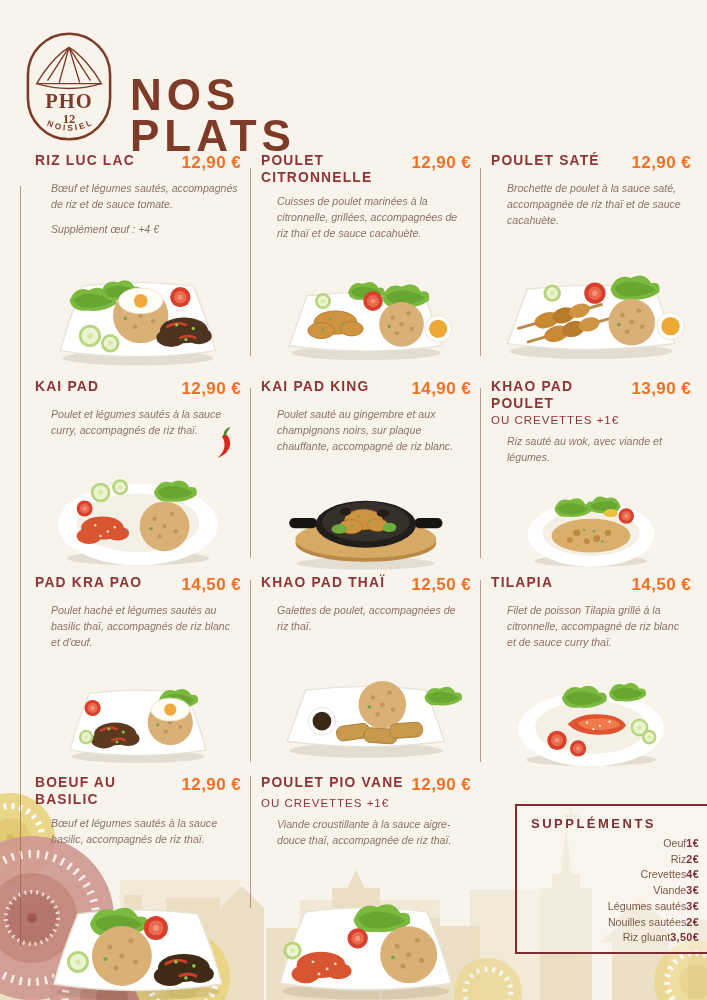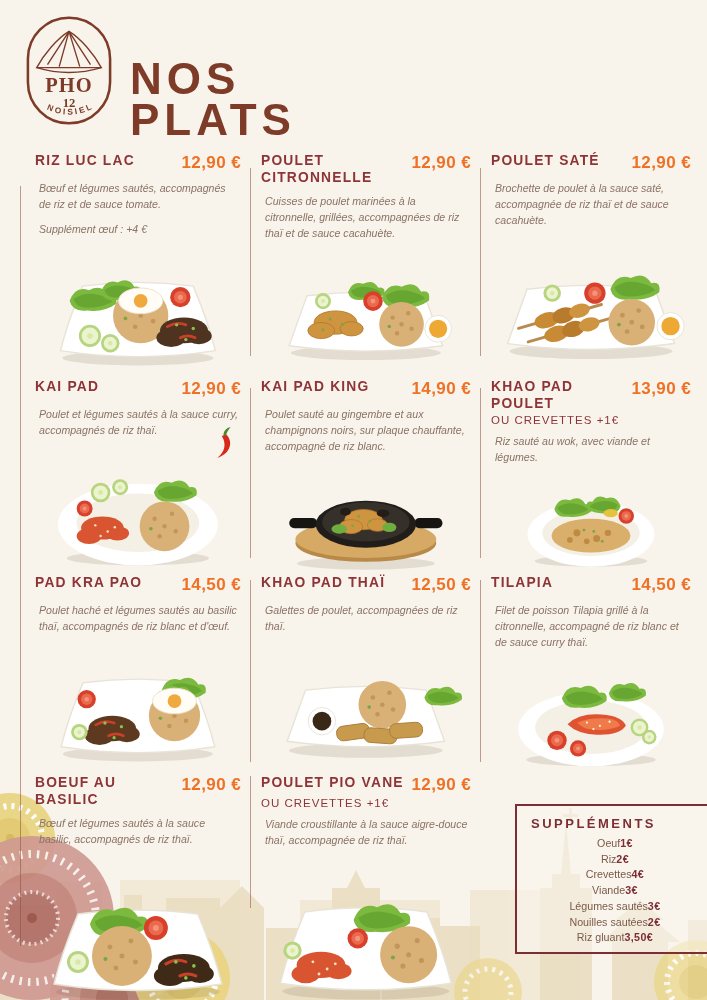--- a/index.html
+++ b/index.html
@@ -3,49 +3,49 @@
 <meta charset="utf-8">
 <style>
   html,body{margin:0;padding:0;}
   body{background:#d8d4c8;font-family:"Liberation Sans",sans-serif;}
   .page{position:relative;width:707px;height:1000px;margin:0 auto;background:#f8f4ec;overflow:hidden;}
 
   
   .decor{position:absolute;left:0;bottom:0;width:707px;height:270px;z-index:0;pointer-events:none;}
 
   
-  .header{position:absolute;left:0;top:0;width:707px;height:150px;z-index:2;}
+  .header{position:absolute;left:0;top:16px;width:707px;height:150px;z-index:2;}
   .logo{position:absolute;left:24px;top:13px;width:90px;height:115px;}
   .page-title{position:absolute;left:130px;top:30px;color:#7d3b28;font-weight:700;
               font-size:44px;line-height:0.93;letter-spacing:5px;}
 
   
   .menu-grid{position:absolute;left:35px;top:152px;width:656px;z-index:2;
              display:grid;grid-template-columns:206px 210px 200px;
              grid-template-rows:226px 196px 200px 240px;column-gap:20px;}
   .card{position:relative;display:flex;flex-direction:column;min-height:0;}
   .card-head{display:flex;justify-content:space-between;align-items:flex-start;gap:6px;}
   .dish-name{margin:0;font-size:13.8px;font-weight:700;color:#8e3437;letter-spacing:1.2px;line-height:1.25;}
   .price{font-size:17px;font-weight:700;color:#ee7125;letter-spacing:.4px;white-space:nowrap;padding-top:1px;}
   .dish-sub{font-size:11.5px;font-weight:400;color:#8e3437;letter-spacing:1px;margin-top:2px;}
-  .desc{margin:8px 2px 0 4px;font-size:10.6px;font-style:italic;color:#8b7365;line-height:1.5;}
+  .desc{margin:8px 2px 0 16px;font-size:10.6px;font-style:italic;color:#8b7365;line-height:1.5;}
   .note{margin-top:9px;}
   .chili{position:absolute;right:6px;top:46px;width:23px;height:38px;}
   .chili svg{width:100%;height:100%;}
   .photo{flex:1;min-height:0;display:flex;align-items:flex-end;justify-content:center;margin-top:2px;}
   .photo svg{width:97%;max-height:100%;}
 
   
   .vline{position:absolute;width:1px;background:rgba(140,80,60,.55);z-index:1;}
 
   
   .supplements{margin-top:30px;height:150px;box-sizing:border-box;border:2px solid #7d2e35;
                background:rgba(250,246,238,.55);padding:10px 14px;align-self:start;width:100%;margin-left:24px;}
   .supp-title{margin:0 0 5px 0;font-size:13px;font-weight:700;color:#7d2e35;letter-spacing:2.5px;}
-  .srow{display:flex;justify-content:center;font-size:10.7px;line-height:1.47;color:#7b5a49;}
+  .srow{display:flex;justify-content:flex-end;font-size:10.7px;line-height:1.47;color:#7b5a49;}
   .sprice{font-weight:700;color:#7d2e35;letter-spacing:.4px;}
 </style>
 </head>
 <body>
 
 <div class="page">
 
   <svg class="decor" viewBox="0 0 707 270" aria-hidden="true">
     <g fill="#efe5ce" opacity=".7">
       <rect x="120" y="150" width="120" height="120"></rect>

